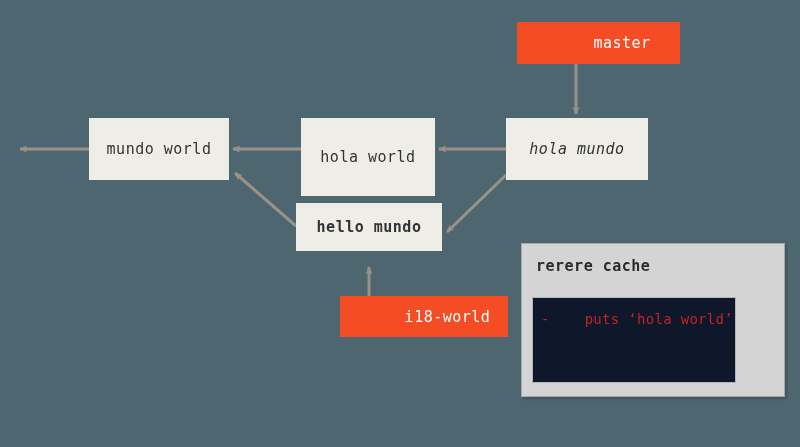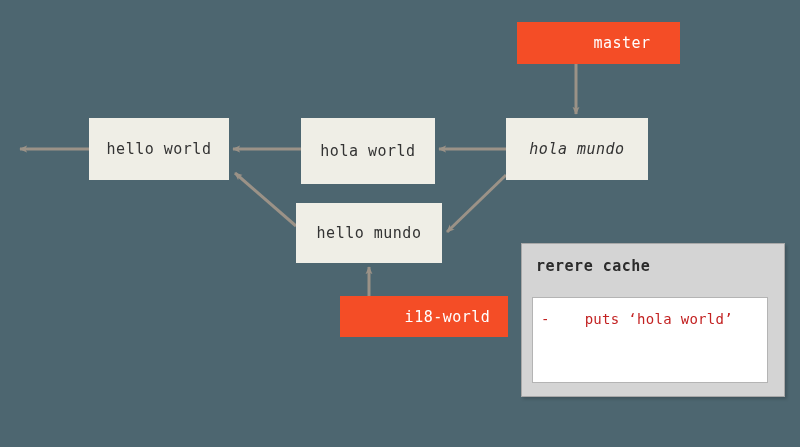--- a/index.html
+++ b/index.html
@@ -69,23 +69,23 @@
     font-size: 15px;
     color: #2b2b2b;
     letter-spacing: 0.5px;
     white-space: nowrap;
     font-weight: bold;
   }
   #rerere-diff {
     position: absolute;
     left: 10px;
     top: 53px;
-    width: 236px;
+    width: 204px;
     height: 86px;
-    background: #ffffff;
+    background: #0f172a;
     border: 1px solid #b4b4b4;
     box-sizing: border-box;
   }
   .diff-line {
     position: absolute;
     left: 8px;
     font-size: 14px;
     letter-spacing: 0.3px;
     white-space: pre;
     line-height: 14px;
@@ -110,32 +110,32 @@
       <line x1="301" y1="149" x2="233" y2="149"></line>
       <line x1="506" y1="149" x2="439" y2="149"></line>
       <line x1="576" y1="64" x2="576" y2="114"></line>
       <line x1="296" y1="226" x2="235" y2="173"></line>
       <line x1="506" y1="175" x2="447" y2="232"></line>
       <line x1="369" y1="304" x2="369" y2="267"></line>
     </g>
   </svg>
 
   <div class="node" style="left:89px; top:118px; width:140px; height:62px;">
-    <span>hello world</span>
+    <span>mundo world</span>
   </div>
 
-  <div class="node" style="left:301px; top:118px; width:134px; height:66px;">
+  <div class="node" style="left:301px; top:118px; width:134px; height:78px;">
     <span>hola world</span>
   </div>
 
   <div class="node" style="left:506px; top:118px; width:142px; height:62px;font-style:italic;">
     <span>hola mundo</span>
   </div>
 
-  <div class="node" style="left:296px; top:203px; width:146px; height:60px;">
+  <div class="node" style="left:296px; top:203px; width:146px; height:48px;font-weight:bold;">
     <span>hello mundo</span>
   </div>
 
   <div class="branch" style="left:517px; top:22px; width:116px; height:42px;">
     <span>master</span>
   </div>
 
   <div class="branch" style="left:312px; top:296px; width:121px; height:41px;margin-left:28px;">
     <span>i18-world</span>
   </div>

